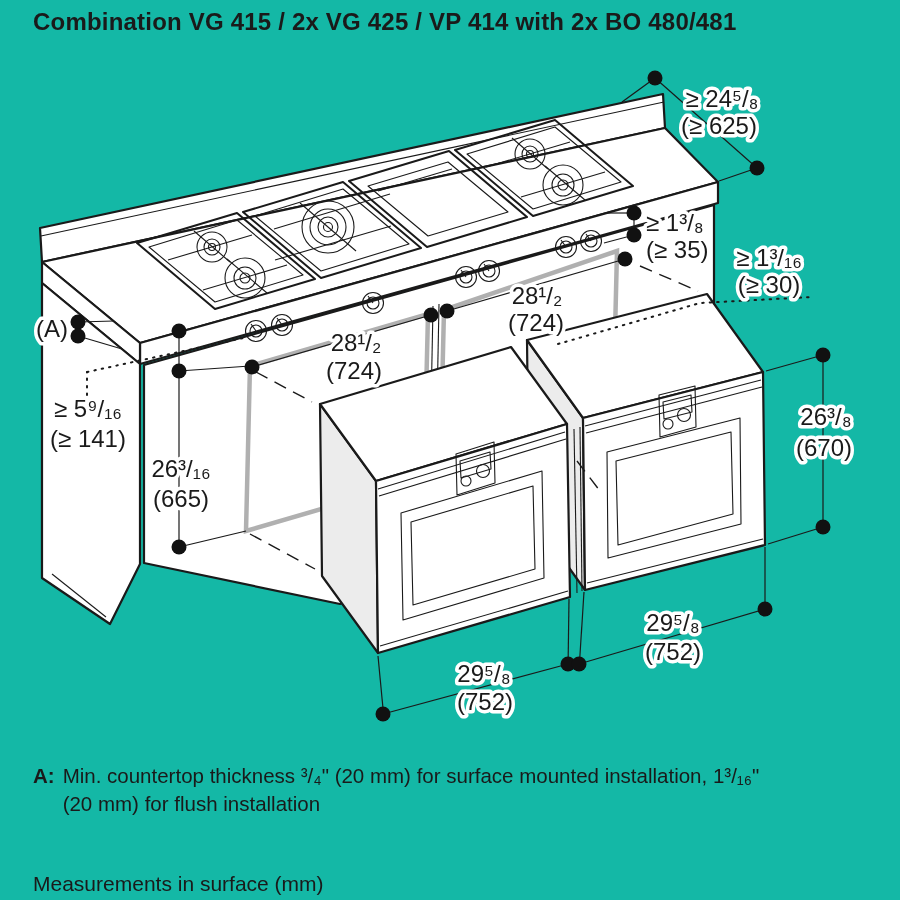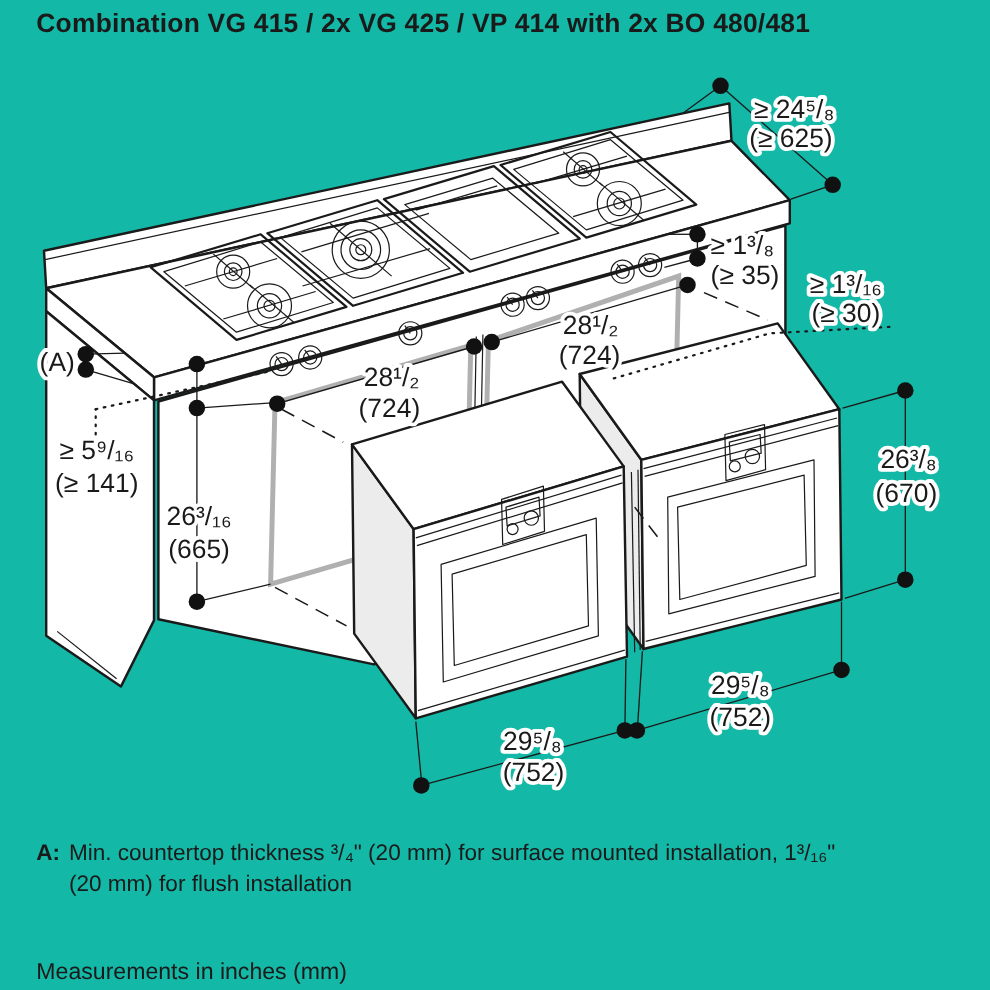--- a/index.html
+++ b/index.html
@@ -281,15 +281,15 @@
   </svg>
 
   <div class="note">
     <span class="note-label">A:</span>
     <span class="note-body">
       <span>Min. countertop thickness ³/₄" (20 mm) for surface mounted installation, 1³/₁₆"</span><br>
       <span>(20 mm) for flush installation</span>
     </span>
   </div>
 
-  <div class="footer">Measurements in inches (mm)</div>
+  <div class="footer">Measurements in surface (mm)</div>
 
 </div>
 
 </body></html>

